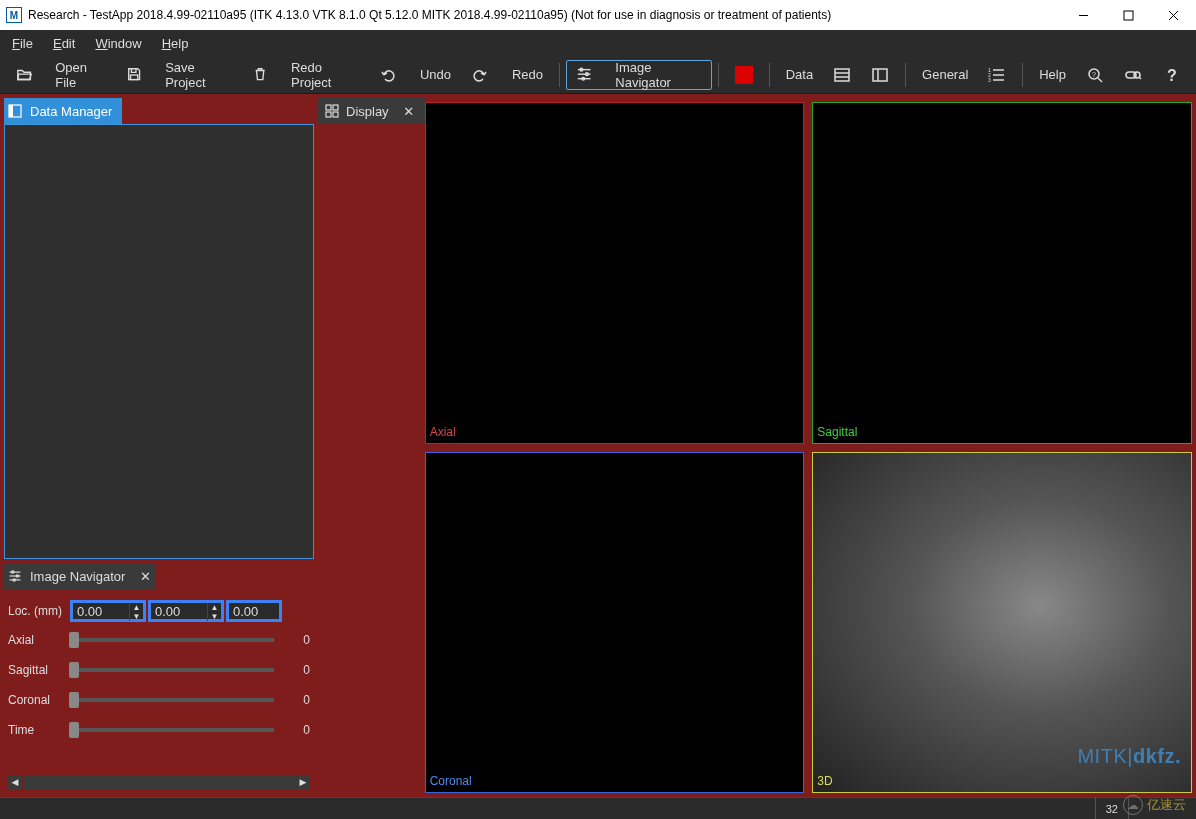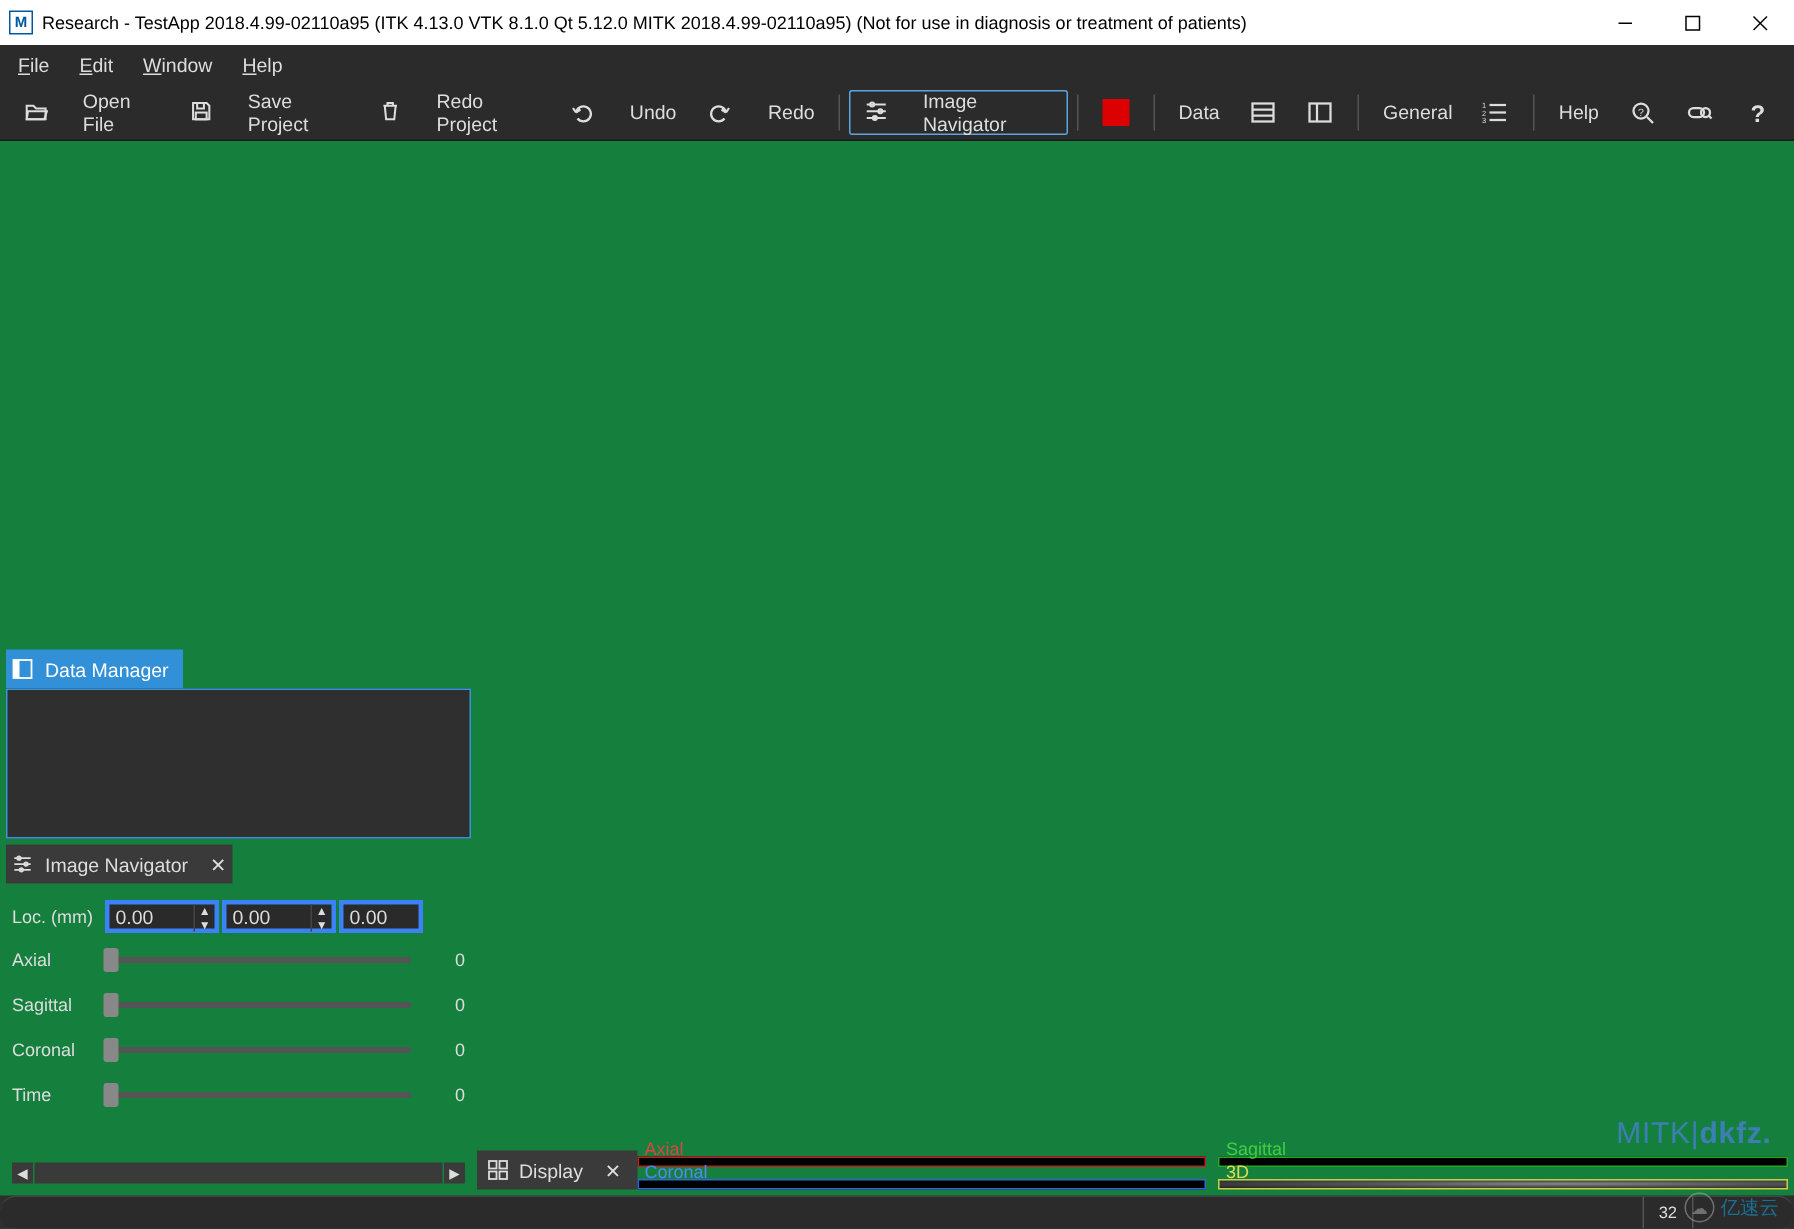--- a/index.html
+++ b/index.html
@@ -12,21 +12,21 @@
 .menubar { height: 26px; background: #2b2b2b; display: flex; align-items: center; padding: 0 4px; gap: 4px; }
 .menubar .menu-item { padding: 3px 8px; cursor: pointer; }
 .menubar .menu-item .ul { text-decoration: underline; }
 .toolbar { height: 38px; background: #2b2b2b; display: flex; align-items: center; padding: 2px 6px; gap: 0; border-bottom: 1px solid #1a1a1a; }
 .tb-btn { display: flex; align-items: center; gap: 23px; padding: 4px 10px; height: 30px; cursor: pointer; border-radius: 2px; }
 .tb-btn.selected { border: 1px solid #5ba5e0; padding: 3px 9px; }
 .tb-sep { width: 1px; height: 24px; background: #555; margin: 0 6px; }
 .tb-icon { width: 18px; height: 18px; display: flex; align-items: center; justify-content: center; }
 .tb-icon svg { stroke: #ddd; fill: none; stroke-width: 1.5; }
 .tb-color-swatch { width: 18px; height: 18px; background: #d00; }
-.body-area { display: flex; height: calc(819px - 30px - 26px - 38px - 22px); background: #15803d; align-items: flex-end; }
+.body-area { display: flex; height: calc(819px - 30px - 26px - 38px - 22px); background: #7f1d1d; }
 .left-col { width: 318px; display: flex; flex-direction: column; padding: 4px; gap: 4px; }
 .panel-tab { display: flex; align-items: center; height: 26px; }
 .panel-tab.active { background: #3190d8; color: #fff; }
 .panel-tab.inactive { background: #3a3a3a; }
 .panel-tab-icon { width: 22px; display: flex; align-items: center; justify-content: center; }
 .panel-tab-label { padding: 0 10px 0 4px; }
 .panel-tab-close { width: 20px; text-align: center; cursor: pointer; }
 .data-manager-body { flex: 1; border: 1px solid #3a94dd; background: #2f2f2f; min-height: 100px; }
 .image-nav-panel { }
 .image-nav-body { padding: 8px 4px 4px 4px; }
@@ -53,25 +53,25 @@
 .vp-axial { border-color: #b22; }
 .vp-axial .vp-label { color: #d44; }
 .vp-sagittal { border-color: #2a2; }
 .vp-sagittal .vp-label { color: #4c4; }
 .vp-coronal { border-color: #36d; }
 .vp-coronal .vp-label { color: #58e; }
 .vp-3d { border-color: #cc4; background: radial-gradient(at 60% 45%, #888 0%, #555 40%, #222 100%); }
 .vp-3d .vp-label { color: #dd5; }
 .vp-3d .logo { position: absolute; right: 10px; bottom: 24px; color: #3e7fb3; font-size: 20px; font-weight: 300; letter-spacing: 0.5px; }
 .vp-3d .logo .dkfz { font-weight: 800; }
-.statusbar { height: 22px; background: #2b2b2b; display: flex; align-items: center; justify-content: flex-end; padding: 0 8px; border-top: 1px solid #444; font-size: 11px; border-radius: 11px; }
+.statusbar { height: 22px; background: #2b2b2b; display: flex; align-items: center; justify-content: flex-end; padding: 0 8px; border-top: 1px solid #444; font-size: 11px; }
 .statusbar .stat-box { border-left: 1px solid #555; height: 100%; display: flex; align-items: center; padding: 0 10px; }
 .watermark { position: absolute; right: 10px; bottom: 4px; display: flex; align-items: center; gap: 4px; opacity: 0.55; pointer-events: none; }
 .watermark .wm-ico { width: 20px; height: 20px; border-radius: 50%; border: 1.5px solid #aaa; display: flex; align-items: center; justify-content: center; font-size: 11px; color: #aaa; }
-.watermark .wm-text { color: #0ea5e9; font-size: 13px; }
+.watermark .wm-text { color: #fde047; font-size: 13px; }
 </style>
 </head>
 <body>
 
 <div class="titlebar">
   <div class="app-icon">M</div>
   <div class="title-text">Research - TestApp 2018.4.99-02110a95 (ITK 4.13.0  VTK 8.1.0 Qt 5.12.0 MITK 2018.4.99-02110a95) (Not for use in diagnosis or treatment of patients)</div>
   <div class="win-controls">
     <div class="win-btn">
       <svg width="11" height="11">

